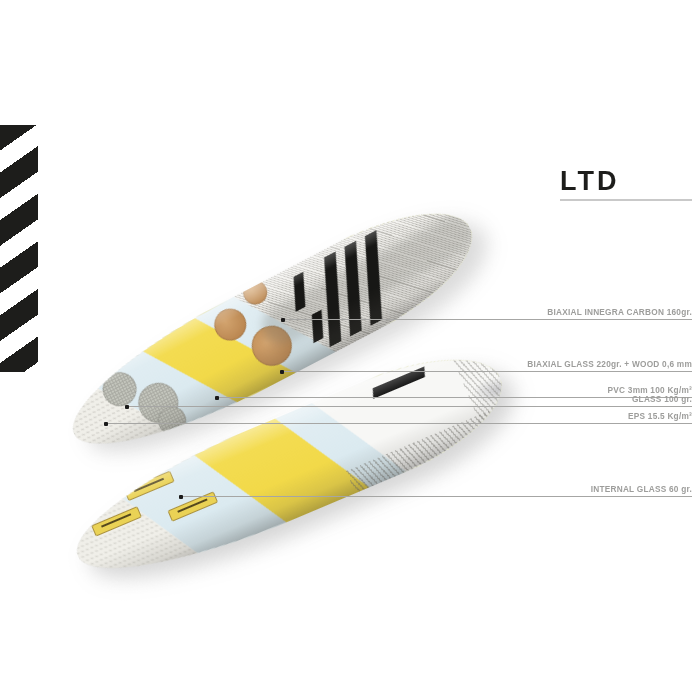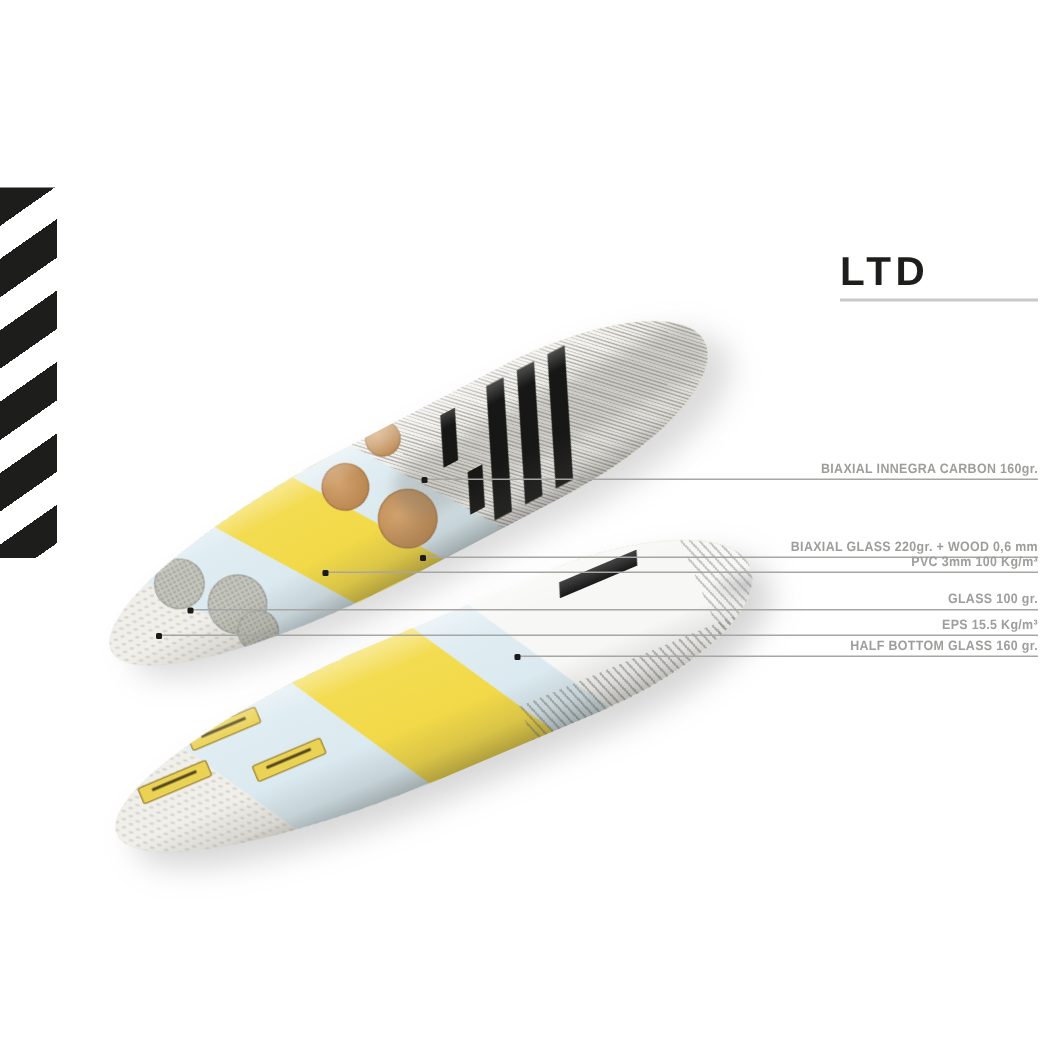--- a/index.html
+++ b/index.html
@@ -153,38 +153,38 @@
     <div class="c-line">
         <span class="c-dot"></span>
       </div>
   </div>
   <div class="callout" style="left:280px;top:330px;margin-top:28px;">
     <div class="c-text">BIAXIAL GLASS 220gr. + WOOD 0,6 mm</div>
     <div class="c-line">
         <span class="c-dot"></span>
       </div>
   </div>
-  <div class="callout" style="left:215px;top:368px;">
+  <div class="callout" style="left:215px;top:384px;">
     <div class="c-text">PVC 3mm 100 Kg/m³</div>
     <div class="c-line">
         <span class="c-dot"></span>
       </div>
   </div>
   <div class="callout" style="left:125px;top:393px;">
     <div class="c-text">GLASS 100 gr.</div>
     <div class="c-line">
         <span class="c-dot"></span>
       </div>
   </div>
   <div class="callout" style="left:104px;top:410px;">
     <div class="c-text">EPS 15.5 Kg/m³</div>
     <div class="c-line">
         <span class="c-dot"></span>
       </div>
   </div>
-  <div class="callout" style="left:343px;top:424px;">
-    <div class="c-text">HALF BOTTOM GLASS 160 gr.</div>
+  <div class="callout" style="left:179px;top:483px;">
+    <div class="c-text">INTERNAL GLASS 60 gr.</div>
     <div class="c-line">
         <span class="c-dot"></span>
       </div>
   </div>
 
 </div>
 
 </body></html>

